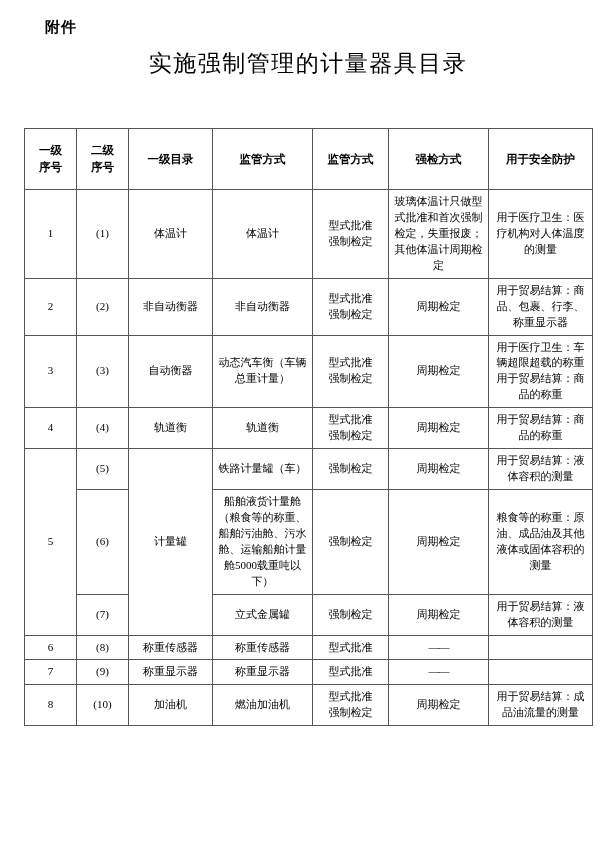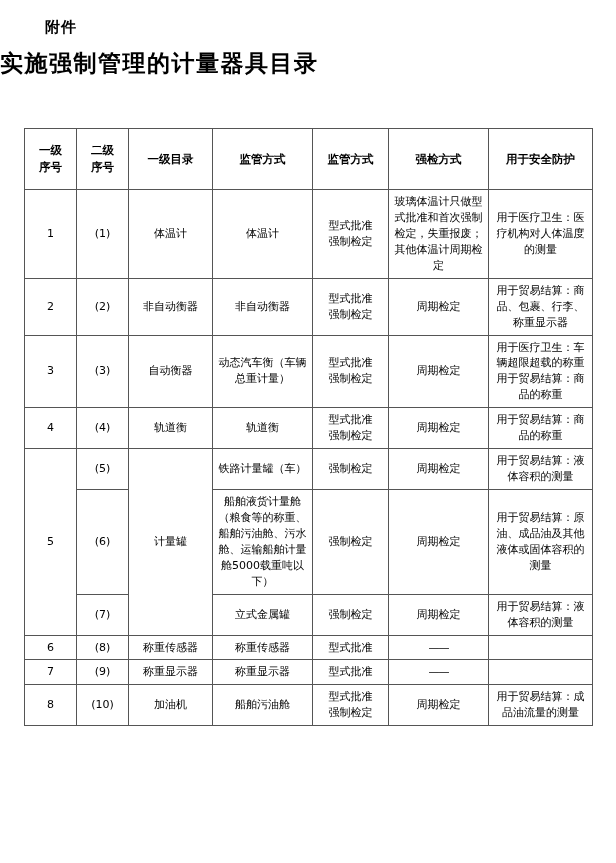--- a/index.html
+++ b/index.html
@@ -27,29 +27,31 @@
     top: 18px;
     font-size: 15px;
     font-weight: bold;
     letter-spacing: 1px;
   }
   .doc-title {
     position: absolute;
     left: 0;
     right: 0;
     top: 48px;
+    text-align: center;
     font-size: 23px;
-    font-weight: bold;
+    font-weight: normal;
     letter-spacing: 1.5px;
   }
   .table-wrap {
     position: absolute;
     left: 24px;
     top: 128px;
     width: 568px;
+    font-family: Liberation Serif, serif;
   }
   table.catalog {
     border-collapse: collapse;
     width: 568px;
     table-layout: fixed;
   }
   table.catalog th,
   table.catalog td {
     border: 1px solid #555555;
     text-align: center;
@@ -171,21 +173,21 @@
           <td style="white-space:pre-line">强制检定</td>
           <td>周期检定</td>
           <td style="white-space:pre-line">用于贸易结算：液体容积的测量</td>
         </tr>
 
         <tr>
           <td>(6)</td>
           <td>船舶液货计量舱（粮食等的称重、船舶污油舱、污水舱、运输船舶计量舱5000载重吨以下）</td>
           <td style="white-space:pre-line">强制检定</td>
           <td>周期检定</td>
-          <td style="white-space:pre-line">用于贸易结算：原油、成品油及其他液体或固体容积的测量</td>
+          <td style="white-space:pre-line">粮食等的称重：原油、成品油及其他液体或固体容积的测量</td>
         </tr>
 
         <tr>
           <td>(7)</td>
           <td>立式金属罐</td>
           <td style="white-space:pre-line">强制检定</td>
           <td>周期检定</td>
           <td style="white-space:pre-line">用于贸易结算：液体容积的测量</td>
         </tr>
 
@@ -206,21 +208,21 @@
           <td>称重显示器</td>
           <td style="white-space:pre-line">型式批准</td>
           <td class="dash">——</td>
           <td style="white-space:pre-line"></td>
         </tr>
 
         <tr>
           <td>8</td>
           <td>(10)</td>
           <td>加油机</td>
-          <td>船舶污油舱</td>
+          <td>燃油加油机</td>
           <td style="white-space:pre-line">型式批准
 强制检定</td>
           <td>周期检定</td>
           <td style="white-space:pre-line">用于贸易结算：成品油流量的测量</td>
         </tr>
       </tbody>
     </table>
   </div>
 
 </div>

